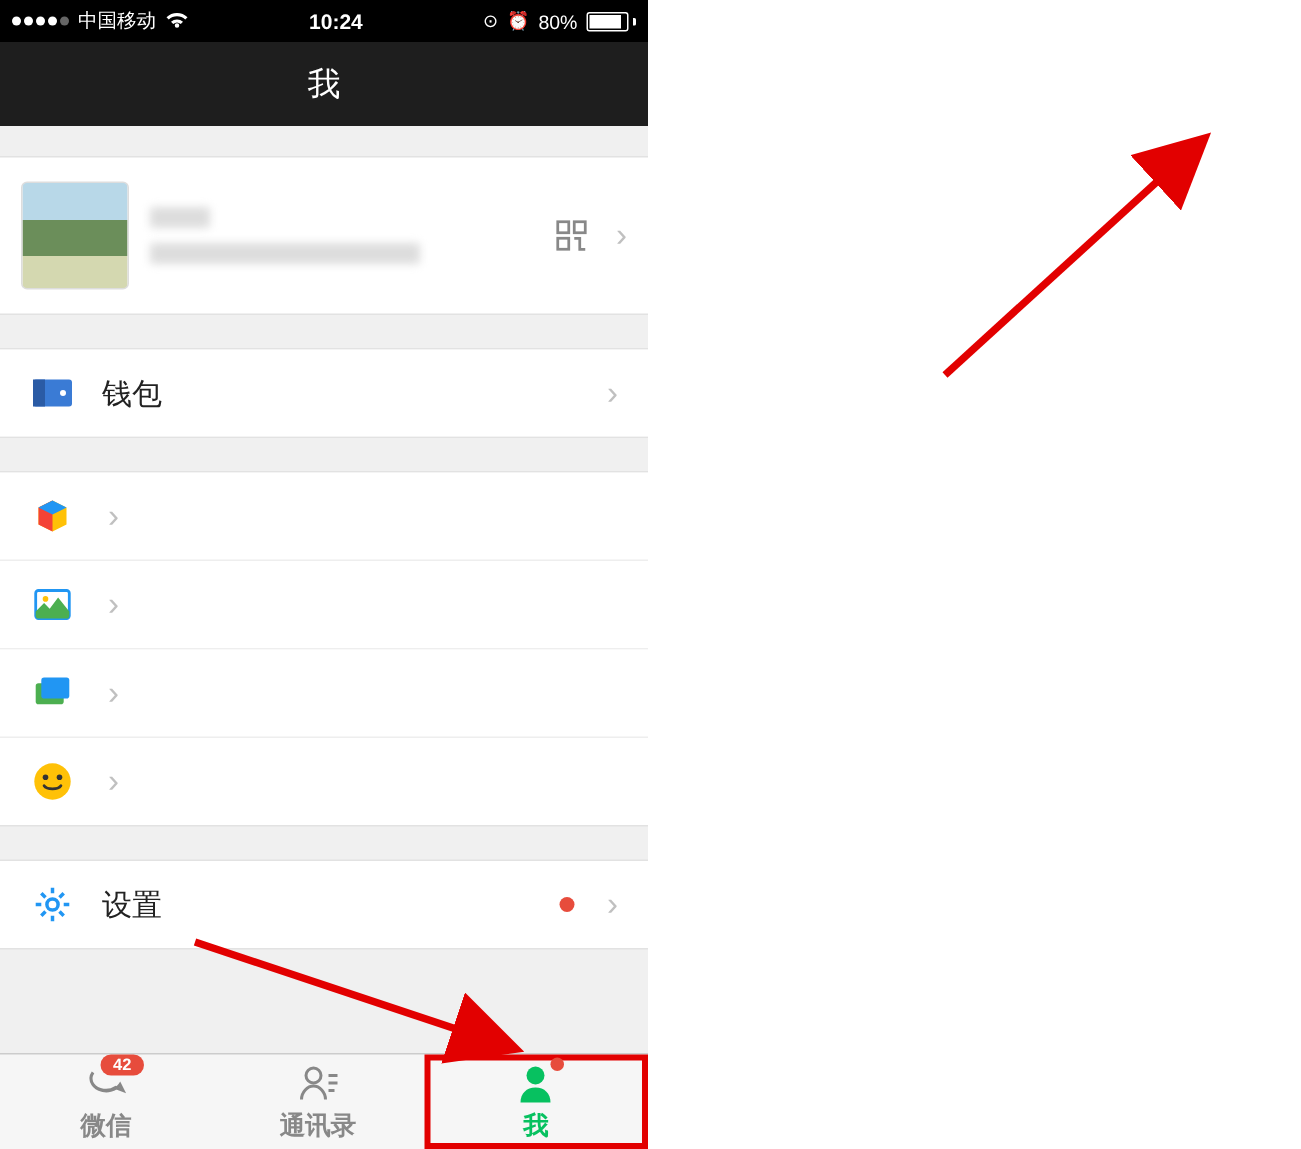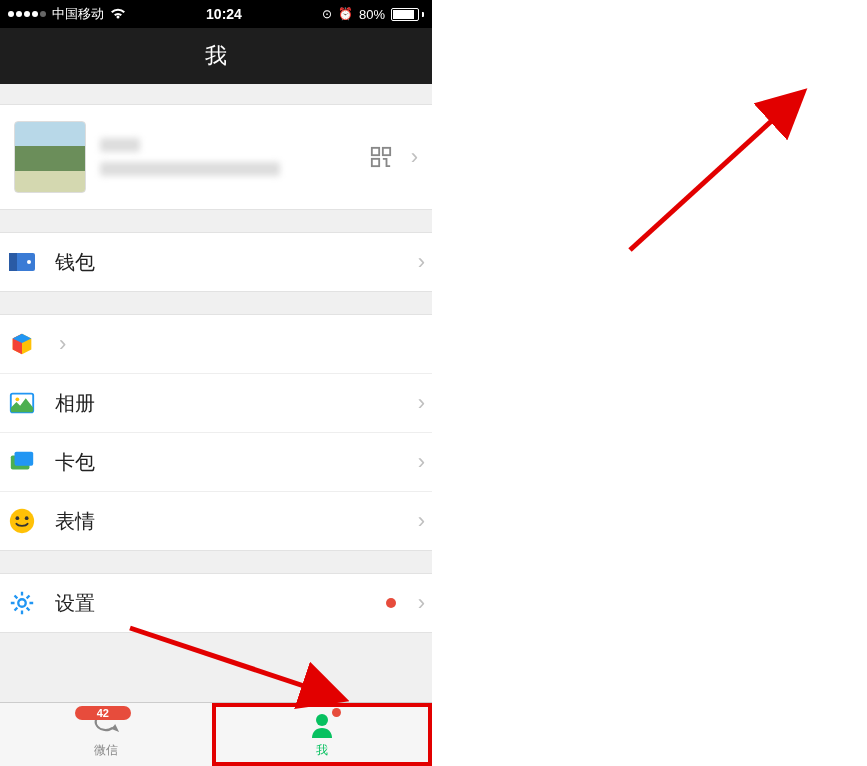--- a/index.html
+++ b/index.html
@@ -27,32 +27,32 @@
 .profile-row { background: #fff; display: flex; align-items: center; padding: 16px 14px; margin-top: 20px; gap: 14px; border-top: 1px solid #e2e2e2; border-bottom: 1px solid #e2e2e2; }
 .avatar { width: 72px; height: 72px; border-radius: 4px; background: linear-gradient(to bottom, #b8d8e8 0%, #b8d8e8 35%, #6b8e5a 35%, #6b8e5a 70%, #d4d8b0 70%); border: 1px solid #ddd; filter: blur(0.5px); }
 .profile-info { flex: 1; }
 .profile-name { height: 14px; width: 40px; background: #ddd; border-radius: 2px; filter: blur(3px); margin-bottom: 10px; }
 .profile-id { height: 14px; width: 180px; background: #ddd; border-radius: 2px; filter: blur(3px); }
 .qr-icon { width: 24px; height: 24px; color: #888; font-size: 20px; display: flex; align-items: center; justify-content: center; }
 .chevron { color: #c0c0c0; font-size: 22px; margin-left: 4px; }
 
 
 .list-group { margin-top: 22px; border-top: 1px solid #e2e2e2; border-bottom: 1px solid #e2e2e2; }
-.list-row { background: #fff; display: flex; align-items: center; padding: 14px 7px; gap: 18px; border-bottom: 1px solid #eee; }
+.list-row { background: #fff; display: flex; align-items: center; padding: 14px 20px; gap: 18px; border-bottom: 1px solid #eee; }
 .list-row:last-child { border-bottom: none; }
 .list-icon { width: 30px; height: 30px; display: flex; align-items: center; justify-content: center; }
 .list-label { flex: 1; font-size: 20px; color: #222; }
 .red-dot { width: 10px; height: 10px; border-radius: 50%; background: #e74c3c; margin-left: 8px; }
 
 
 .tab-bar { background: #f6f6f6; border-top: 1px solid #ccc; height: 64px; display: flex; margin-top: auto; }
 .tab-item { flex: 1; display: flex; flex-direction: column; align-items: center; justify-content: center; gap: 2px; position: relative; }
 .tab-icon { width: 30px; height: 30px; position: relative; }
-.tab-label { font-size: 12px; color: #888; }
-.tab-badge { position: absolute; top: -4px; right: -10px; background: #e74c3c; color: #fff; border-radius: 10px; padding: 1px 22px; font-size: 11px; font-weight: 600; }
+.tab-label { font-size: 17px; color: #888; font-weight: bold; }
+.tab-badge { position: absolute; top: -4px; right: -10px; background: #e74c3c; color: #fff; border-radius: 10px; padding: 1px 8px; font-size: 11px; font-weight: 600; }
 .tab-dot { position: absolute; top: -2px; right: -4px; width: 9px; height: 9px; border-radius: 50%; background: #e74c3c; }
 .tab-highlight { border: 4px solid #e20000; }
 .tab-item.active .tab-label { color: #07c160; }
 
 
 .arrow-overlay { position: absolute; pointer-events: none; z-index: 100; }
 .arrow-left { left: 110px; top: 618px; width: 260px; height: 100px; }
 .arrow-right { left: 600px; top: 80px; width: 220px; height: 180px; }
 
 .container { position: relative; width: 867px; height: 766px; }
@@ -138,43 +138,40 @@
       <span class="chevron">›</span>
     </div>
     <div class="list-row">
       <div class="list-icon">
         <svg viewBox="0 0 30 30" width="28" height="28">
               <rect x="3" y="5" width="24" height="20" rx="2" fill="none" stroke="#2196f3" stroke-width="2"></rect>
               <path d="M3 20l6-6 4 4 6-8 8 10v3a2 2 0 01-2 2H5a2 2 0 01-2-2z" fill="#4caf50"></path>
               <circle cx="10" cy="11" r="2" fill="#ffc107"></circle>
             </svg>
       </div>
-      <span class="list-label">相册</span>
       <span class="chevron">›</span>
     </div>
     <div class="list-row">
       <div class="list-icon">
         <svg viewBox="0 0 30 30" width="28" height="28">
               <rect x="3" y="8" width="20" height="15" rx="2" fill="#4caf50"></rect>
               <rect x="7" y="4" width="20" height="15" rx="2" fill="#2196f3"></rect>
             </svg>
       </div>
-      <span class="list-label">卡包</span>
       <span class="chevron">›</span>
     </div>
     <div class="list-row">
       <div class="list-icon">
         <svg viewBox="0 0 30 30" width="28" height="28">
               <circle cx="15" cy="15" r="13" fill="#ffc107"></circle>
               <circle cx="10" cy="12" r="2" fill="#333"></circle>
               <circle cx="20" cy="12" r="2" fill="#333"></circle>
               <path d="M9 18c2 3 10 3 12 0" stroke="#333" stroke-width="2" fill="none" stroke-linecap="round"></path>
             </svg>
       </div>
-      <span class="list-label">表情</span>
       <span class="chevron">›</span>
     </div>
   </div>
 
   <div class="list-group">
     <div class="list-row">
       <div class="list-icon">
         <svg viewBox="0 0 30 30" width="28" height="28" fill="none" stroke="#2196f3" stroke-width="2.5">
               <circle cx="15" cy="15" r="4"></circle>
               <path d="M15 3v4M15 23v4M27 15h-4M7 15H3M23 7l-3 3M10 20l-3 3M23 23l-3-3M10 10L7 7"></path>
@@ -188,20 +185,29 @@
 
   <div class="tab-bar">
     <div class="tab-item">
       <div class="tab-icon">
         <svg viewBox="0 0 30 30" width="30" height="30" fill="none" stroke="#888" stroke-width="2">
               <path d="M6 8a10 8 0 1018 8l2 4-5-2a10 8 0 01-15-2 10 8 0 010-8z"></path>
             </svg>
         <span class="tab-badge">42</span>
       </div>
       <span class="tab-label">微信</span>
+    </div>
+    <div class="tab-item">
+      <div class="tab-icon">
+        <svg viewBox="0 0 30 30" width="30" height="30" fill="none" stroke="#888" stroke-width="2">
+              <circle cx="12" cy="10" r="5"></circle>
+              <path d="M4 26c0-5 4-9 8-9s8 4 8 9M22 10h6M22 15h6M22 20h4"></path>
+            </svg>
+      </div>
+      <span class="tab-label">通讯录</span>
     </div>
     <div class="tab-item active tab-highlight">
       <div class="tab-icon">
         <svg viewBox="0 0 30 30" width="30" height="30" fill="#07c160">
               <circle cx="15" cy="10" r="6"></circle>
               <path d="M5 28c0-6 4-10 10-10s10 4 10 10z"></path>
             </svg>
         <span class="tab-dot"></span>
       </div>
       <span class="tab-label">我</span>

